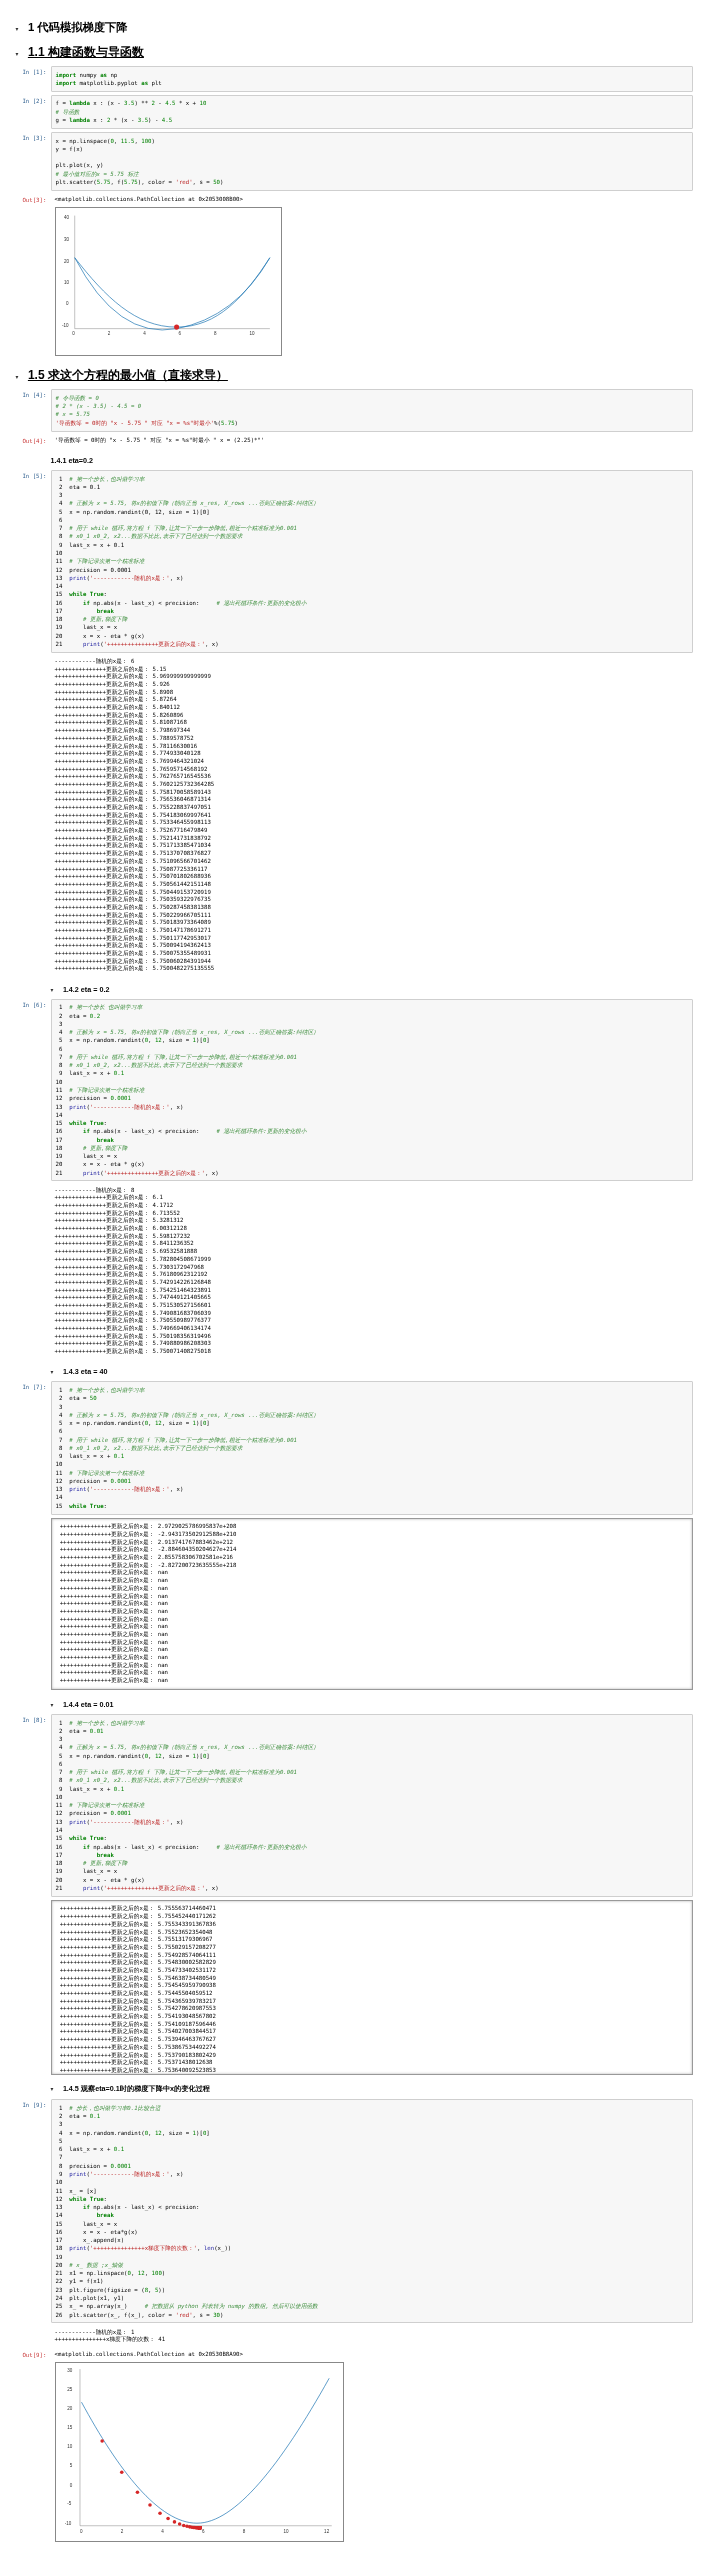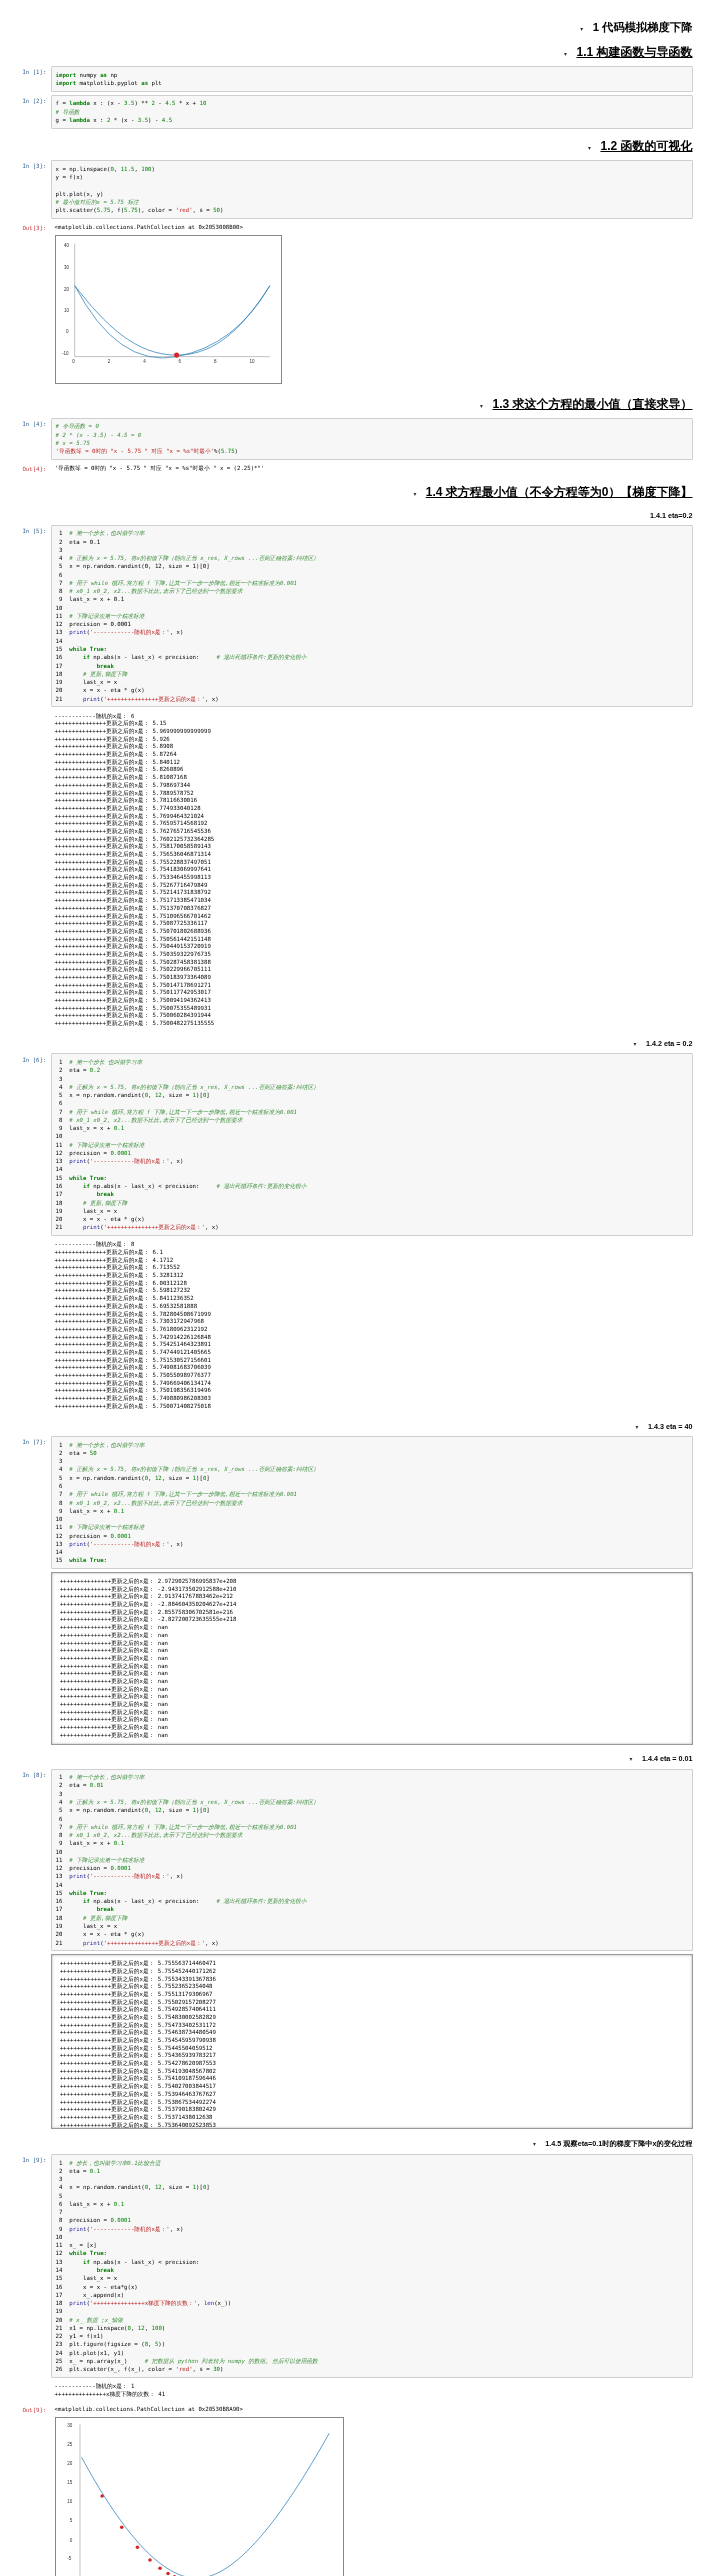--- a/index.html
+++ b/index.html
@@ -1,18 +1,18 @@
 <!DOCTYPE html>
 <html style="font-size:8.2px"><head>
 <meta charset="utf-8">
 <style>
 * { margin: 0; padding: 0; box-sizing: border-box; }
 body { font-family: "Helvetica Neue", Arial, sans-serif; font-size: 6.7px; background: #fff; color: #000; }
 .notebook { max-width: 709px; margin: 0 auto; padding: 10.3px 15.5px; }
-.heading-row { display: flex; align-items: baseline; margin: 9.3px 0 5.2px; justify-content: flex-end; }
+.heading-row { display: flex; align-items: baseline; margin: 9.3px 0 5.2px; }
 .toggle-arrow { width: 7.2px; color: #333; font-size: 5.7px; margin-right: 5.2px; }
 h1, h2, h3 { font-weight: 700; }
 h1 { font-size: 11.3px; }
 h2 { font-size: 12px; text-decoration: underline; }
 h3 { font-size: 7.2px; }
 .cell { display: flex; margin: 3.1px 0; }
 .prompt { width: 35px; flex-shrink: 0; text-align: right; padding: 3.1px 4.1px 0 0; font-family: Menlo, Consolas, monospace; font-size: 5.7px; }
 .prompt-in { color: #2f5f8f; }
 .prompt-out { color: #c83737; }
 .input-area { flex: 1; background: #f7f7f7; border: 0.5px solid #cfcfcf; border-radius: 1px; padding: 3.6px 4.1px; }
@@ -58,24 +58,20 @@
 
   <div class="cell">
     <div class="prompt prompt-in">In [2]:</div>
     <div class="input-area">
         <pre>f = <span class="c-keyword">lambda</span> x : (x - <span class="c-num">3.5</span>) ** <span class="c-num">2</span> - <span class="c-num">4.5</span> * x + <span class="c-num">10</span>
 <span class="c-comment"># 导函数</span>
 g = <span class="c-keyword">lambda</span> x : <span class="c-num">2</span> * (x - <span class="c-num">3.5</span>) - <span class="c-num">4.5</span></pre>
       </div>
   </div>
 
-  <div class="heading-row">
-    <span class="toggle-arrow">▾</span>
-    <h2>1.2 函数的可视化</h2>
-  </div>
 
   <div class="cell">
     <div class="prompt prompt-in">In [3]:</div>
     <div class="input-area">
         <pre>x = np.linspace(<span class="c-num">0</span>, <span class="c-num">11.5</span>, <span class="c-num">100</span>)
 y = f(x)
 
 plt.plot(x, y)
 <span class="c-comment"># 最小值对应的x = 5.75 标注</span>
 plt.scatter(<span class="c-num">5.75</span>, f(<span class="c-num">5.75</span>), color = <span class="c-string">'red'</span>, s = <span class="c-num">50</span>)</pre>
@@ -107,43 +103,39 @@
             <path class="plot-curve" d="M 35 98 C 95 175, 155 235, 236 235 S 370 175, 420 98"></path>
             <circle cx="236" cy="235" r="5" class="scatter-red"></circle>
           </g>
         </svg>
       </div>
     </div>
   </div>
 
   <div class="heading-row">
     <span class="toggle-arrow">▾</span>
-    <h2>1.3 求这个方程的最小值（直接求导）</h2>
+    <h2>1.5 求这个方程的最小值（直接求导）</h2>
   </div>
 
   <div class="cell">
     <div class="prompt prompt-in">In [4]:</div>
     <div class="input-area">
         <pre><span class="c-comment"># 令导函数 = 0</span>
 <span class="c-comment"># 2 * (x - 3.5) - 4.5 = 0</span>
 <span class="c-comment"># x = 5.75</span>
 <span class="c-string">'导函数等 = 0时的 "x - 5.75 " 对应 "x = %s"时最小'</span>%(<span class="c-num">5.75</span>)</pre>
       </div>
   </div>
   <div class="cell">
     <div class="prompt prompt-out">Out[4]:</div>
     <div class="output-area">
         <div class="output-pre">'导函数等 = 0时的 "x - 5.75 " 对应 "x = %s"时最小 " x = (2.25)*"'</div>
       </div>
   </div>
 
-  <div class="heading-row">
-    <span class="toggle-arrow">▾</span>
-    <h2>1.4 求方程最小值（不令方程等为0）【梯度下降】</h2>
-  </div>
 
   <div class="heading-row indent">
     <h3>1.4.1 eta=0.2</h3>
   </div>
 
   <div class="cell">
     <div class="prompt prompt-in">In [5]:</div>
     <div class="input-area">
         <pre> 1  <span class="c-comment"># 第一个步长，也叫做学习率</span>
  2  <span>eta = 0.1</span>

